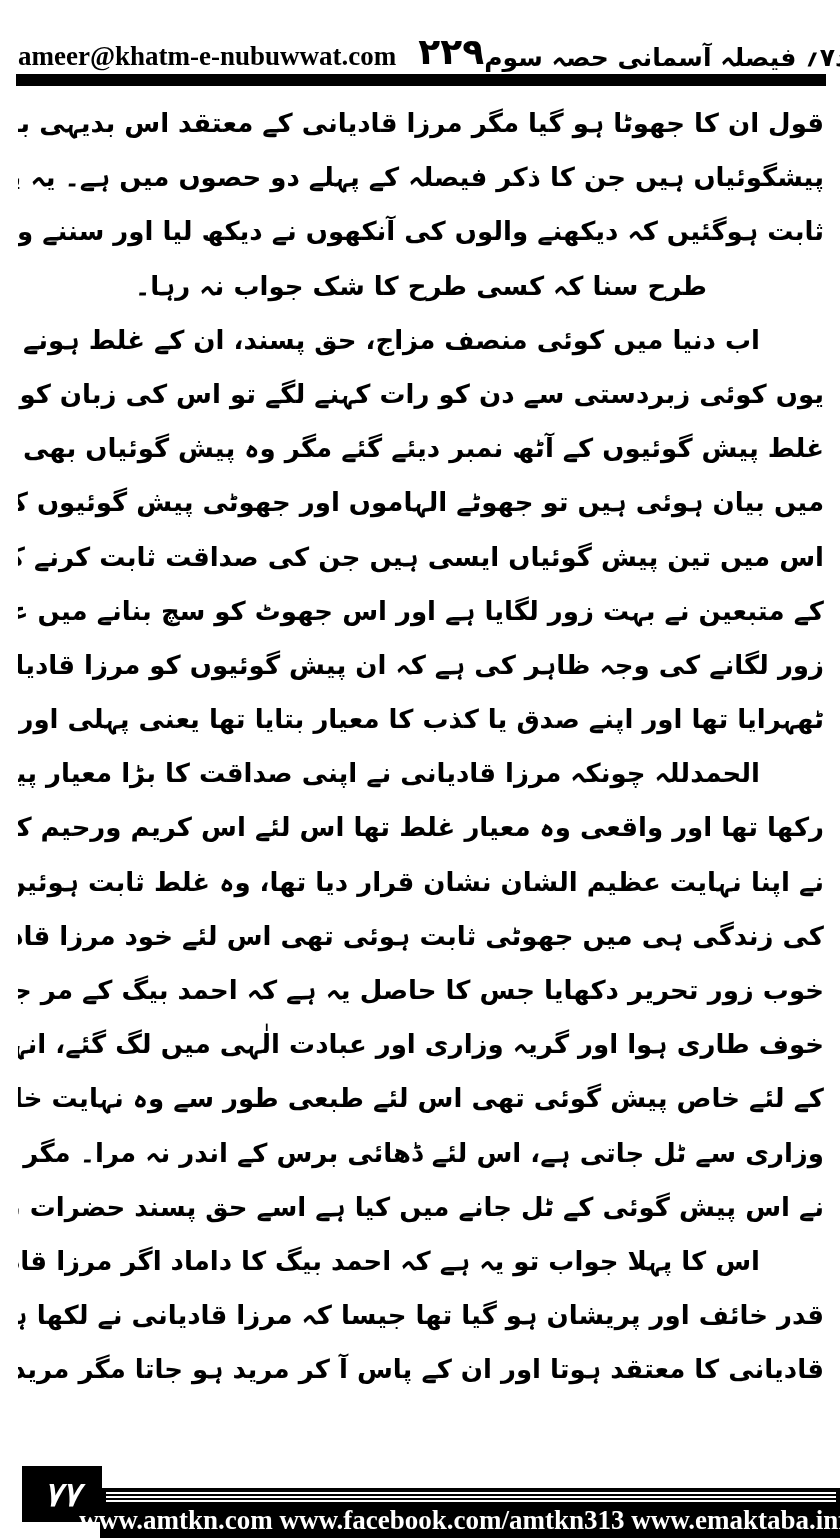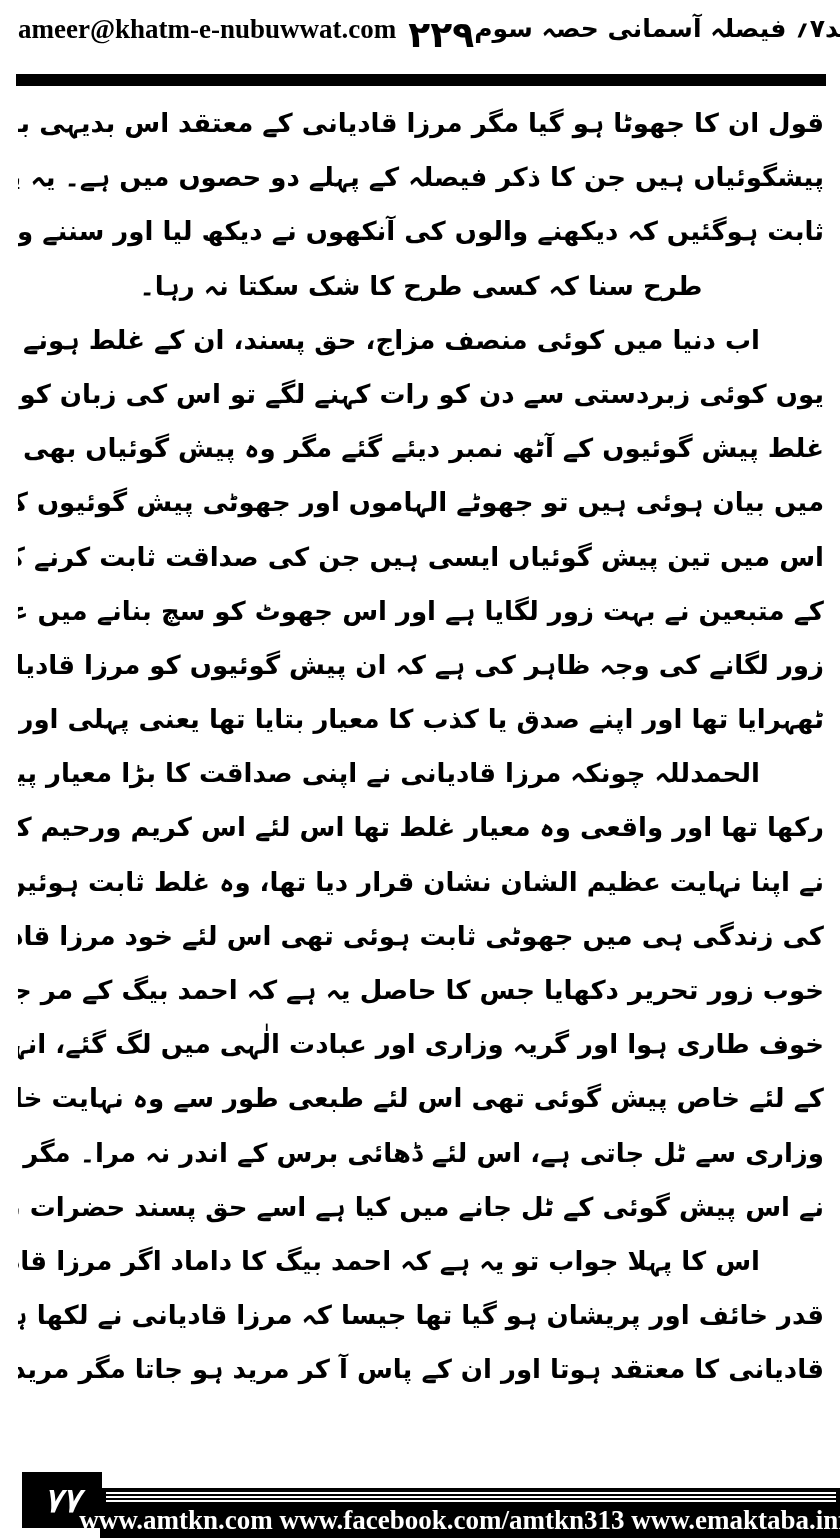--- a/index.html
+++ b/index.html
@@ -8,31 +8,31 @@
     width:840px;height:1540px;
     background:#ffffff;
     margin:0 auto;
     overflow:hidden;
     font-family:"DejaVu Sans", sans-serif;
     color:#000;
   }
   
   .header{
     position:absolute;top:14px;left:18px;right:16px;height:58px;
-    display:flex;align-items:flex-start;
+    display:flex;align-items:flex-end;
   }
   .header-email{
     font-family:"Liberation Serif", serif;
     font-weight:bold;font-size:27px;letter-spacing:0px;
     white-space:nowrap;
   }
   .header-pagenum{
     font-family:"DejaVu Sans", sans-serif;
     font-weight:bold;font-size:36px;
-    margin-left:12px;
+    margin-left:22px;
     direction:rtl;
   }
   .header-title{
     margin-left:auto;
     direction:rtl;
     font-weight:bold;font-size:25px;
     white-space:nowrap;
   }
   .header-rule{
     position:absolute;top:74px;left:16px;right:14px;height:12px;
@@ -52,21 +52,21 @@
     text-align:justify;
     text-align-last:justify;
     white-space:nowrap;
   }
   .line.center{text-align:center;text-align-last:center;white-space:nowrap;}
   .line.end{text-align:right;text-align-last:right;}
   .line.indent{padding-right:64px;}
   
   .footer{position:absolute;left:0;right:0;bottom:0;height:60px;}
   .footer-pagebox{
-    position:absolute;left:22px;bottom:12px;width:80px;height:56px;
+    position:absolute;left:22px;bottom:18px;width:80px;height:56px;
     background:#000;color:#fff;
     display:flex;align-items:center;justify-content:center;
     font-weight:bold;font-size:34px;
     font-style:italic;
     direction:rtl;
   }
   .footer-bar{
     position:absolute;left:100px;right:0;bottom:2px;height:50px;
     background:#000;
   }
@@ -92,21 +92,21 @@
     <span class="header-email">ameer@khatm-e-nubuwwat.com</span>
     <span class="header-pagenum">۲۲۹</span>
     <span class="header-title">احتساب جلد۷؍ فیصلہ آسمانی حصہ سوم</span>
   </div>
   <div class="header-rule"></div>
 
   <div class="body-text">
     <div class="line">قول ان کا جھوٹا ہو گیا مگر مرزا قادیانی کے معتقد اس بدیہی بات سے بھی انکار کرتے ہیں۔ یہ آٹھ</div>
     <div class="line">پیشگوئیاں ہیں جن کا ذکر فیصلہ کے پہلے دو حصوں میں ہے۔ یہ پیشگوئیاں اس صفائی سے غلط</div>
     <div class="line">ثابت ہوگئیں کہ دیکھنے والوں کی آنکھوں نے دیکھ لیا اور سننے والوں کے کانوں سے بتواتر اس</div>
-    <div class="line center">طرح سنا کہ کسی طرح کا شک سکتا نہ رہا۔</div>
+    <div class="line center">طرح سنا کہ کسی طرح کا شک جواب نہ رہا۔</div>
     <div class="line indent">اب دنیا میں کوئی منصف مزاج، حق پسند، ان کے غلط ہونے سے انکار نہیں کرسکتا اور</div>
     <div class="line">یوں کوئی زبردستی سے دن کو رات کہنے لگے تو اس کی زبان کو کوئی روک نہیں سکتا۔ اس وقت اگرچہ</div>
     <div class="line">غلط پیش گوئیوں کے آٹھ نمبر دیئے گئے مگر وہ پیش گوئیاں بھی اس میں داخل کی جائیں جو پہلے حصہ</div>
     <div class="line">میں بیان ہوئی ہیں تو جھوٹے الہاموں اور جھوٹی پیش گوئیوں کا شمار تیس سے زیادہ ہو جائے گا۔</div>
     <div class="line">اس میں تین پیش گوئیاں ایسی ہیں جن کی صداقت ثابت کرنے کے لئے مرزا قادیانی نے اور ان</div>
     <div class="line">کے متبعین نے بہت زور لگایا ہے اور اس جھوٹ کو سچ بنانے میں عجیب عجیب باتیں نکالی ہیں اور</div>
     <div class="line">زور لگانے کی وجہ ظاہر کی ہے کہ ان پیش گوئیوں کو مرزا قادیانی نے اپنا نہایت عظیم الشان معجزہ</div>
     <div class="line">ٹھہرایا تھا اور اپنے صدق یا کذب کا معیار بتایا تھا یعنی پہلی اور دوسری اور چھٹی پیش گوئی کو۔ اس</div>
     <div class="line indent">الحمدللہ چونکہ مرزا قادیانی نے اپنی صداقت کا بڑا معیار پیش گوئیوں کے پورا ہونے پر</div>
     <div class="line">رکھا تھا اور واقعی وہ معیار غلط تھا اس لئے اس کریم ورحیم کا یہ بڑا فضل ہوا کہ جن پیش گوئیوں کو انہوں</div>

